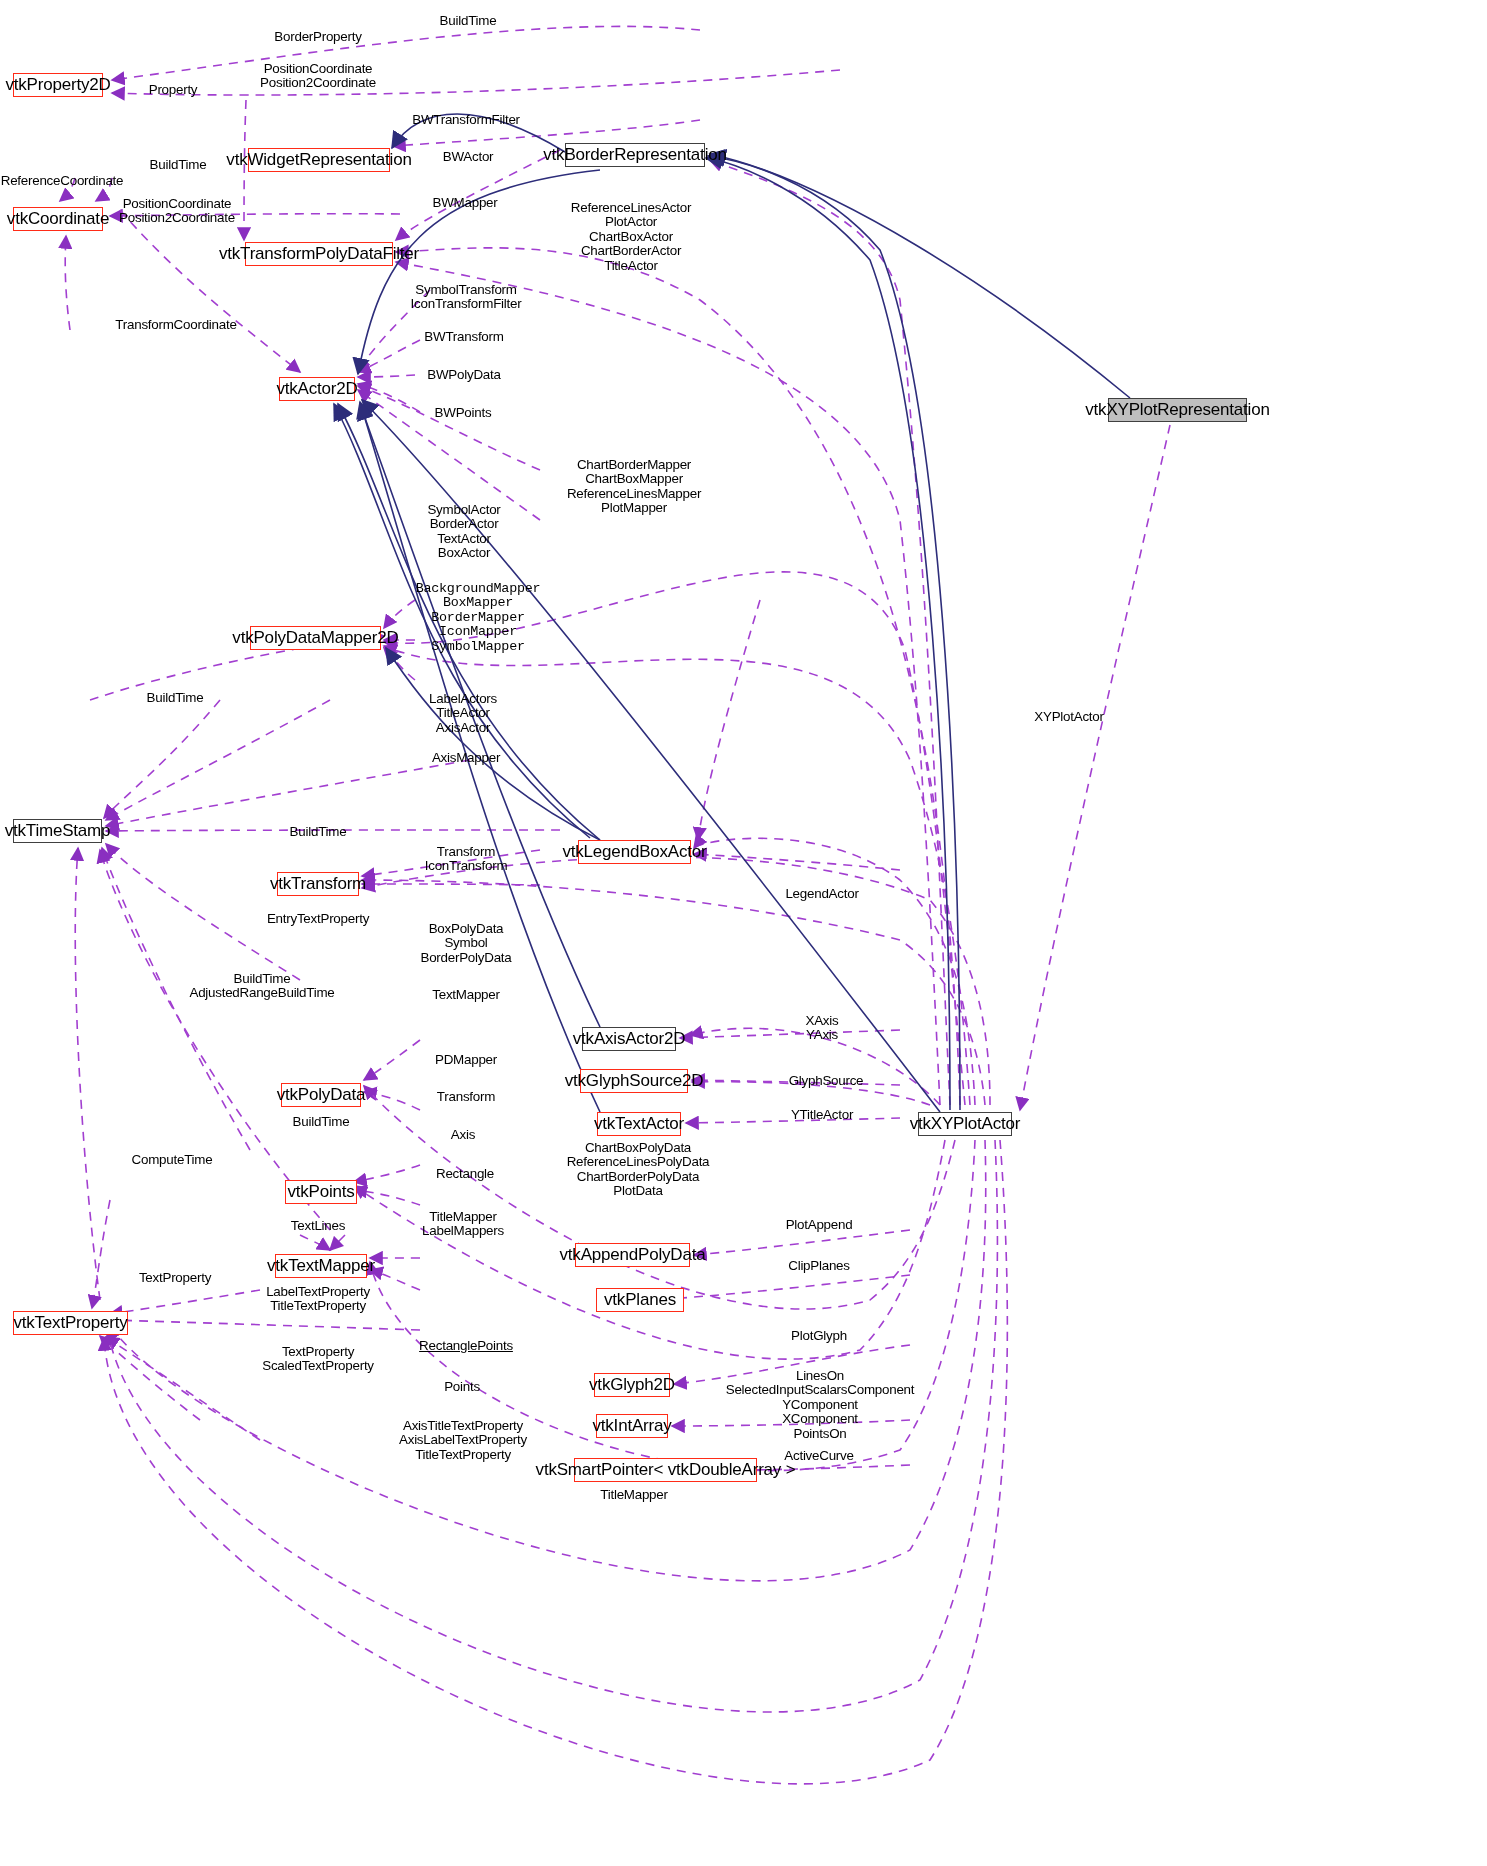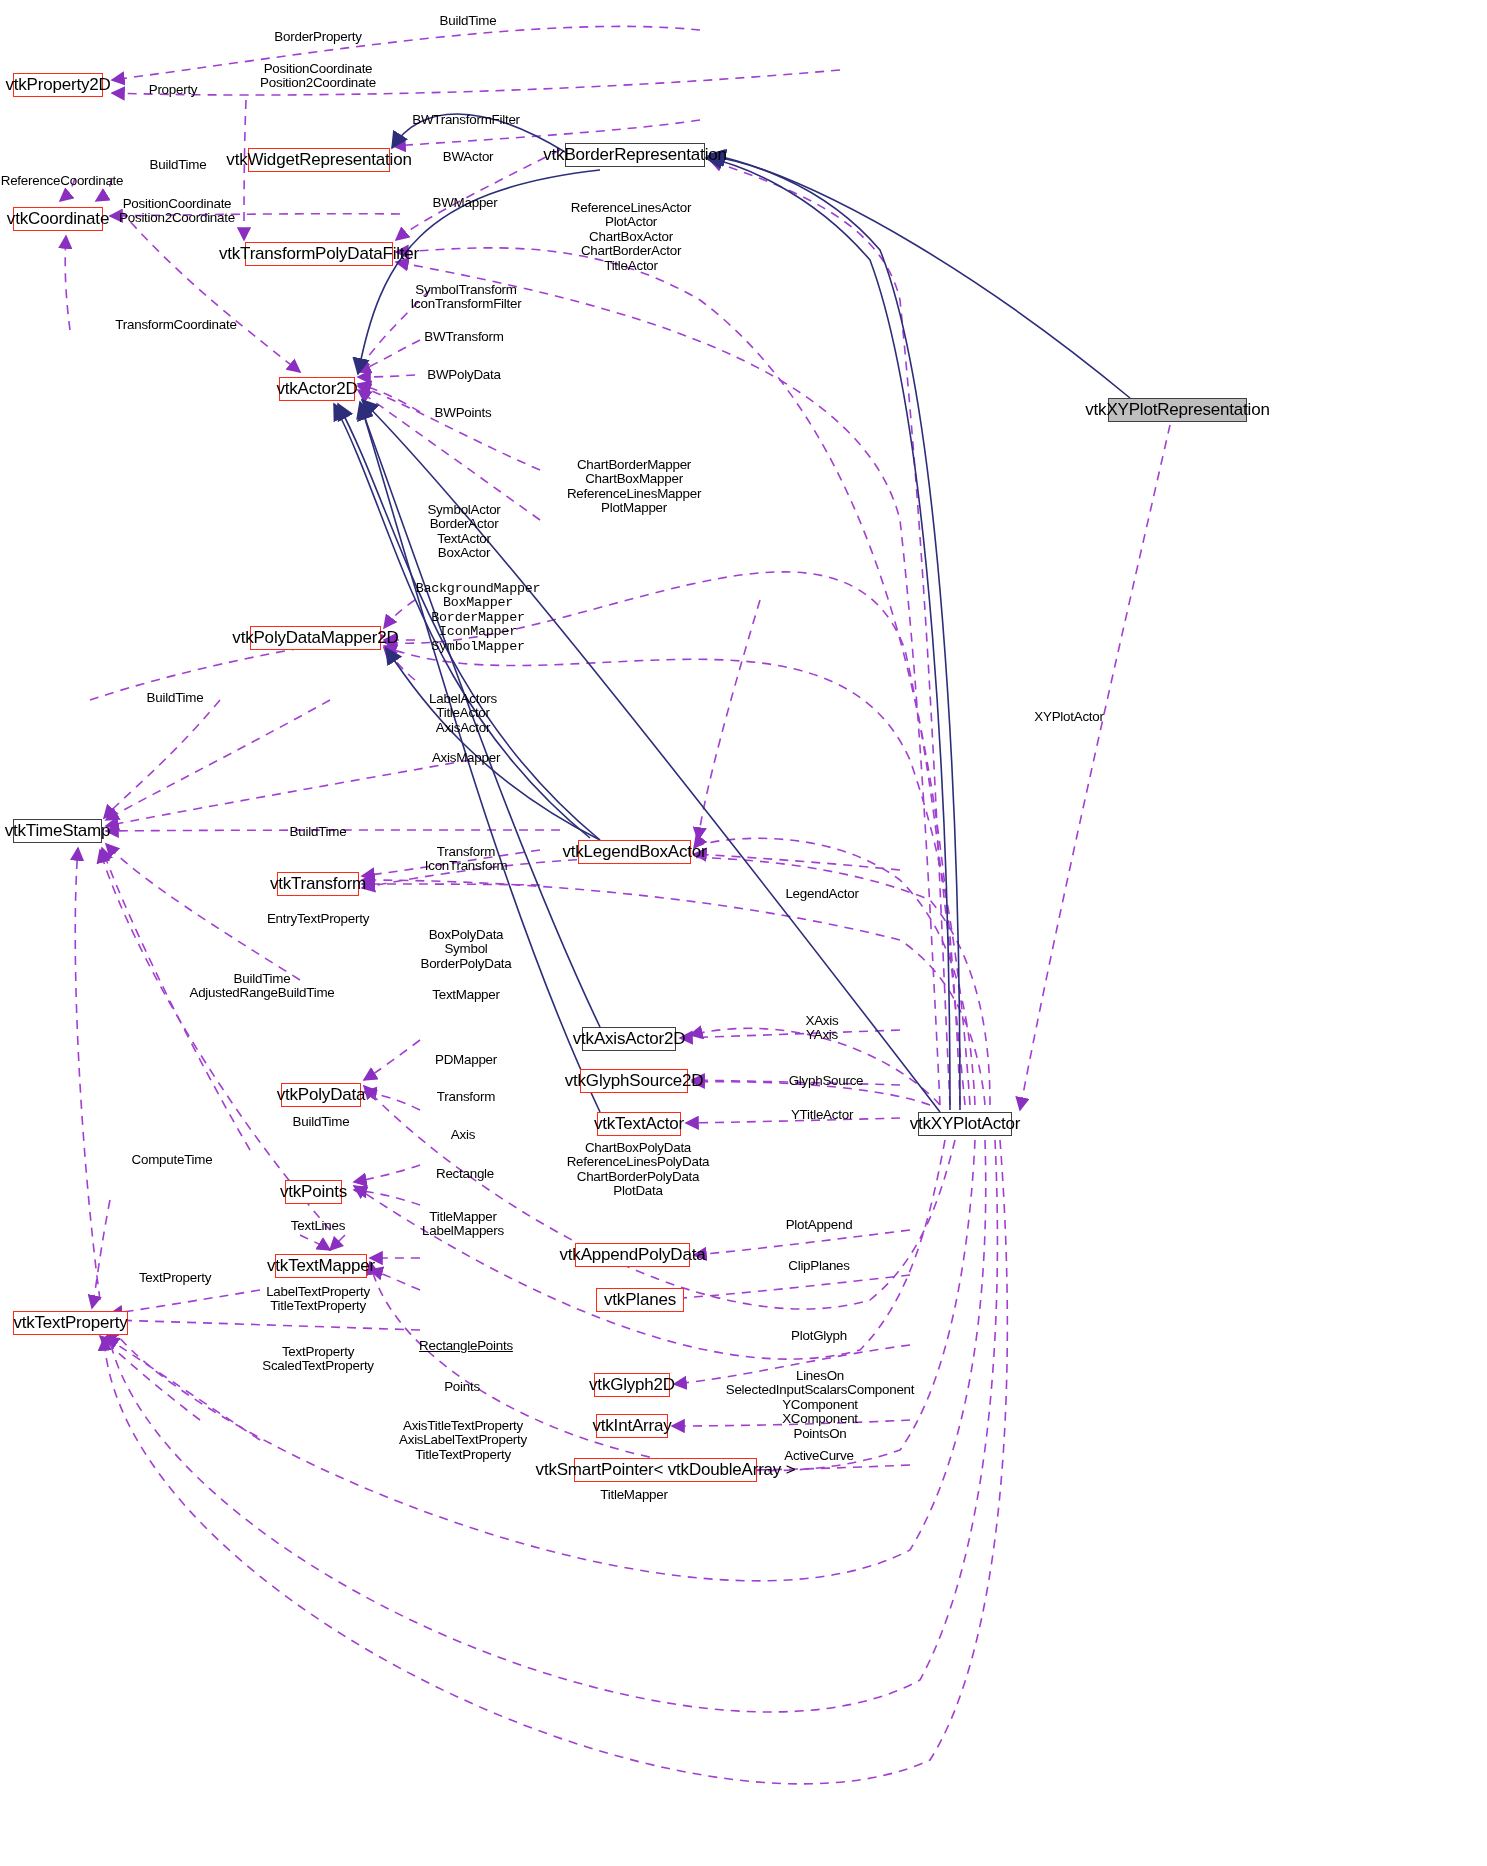--- a/index.html
+++ b/index.html
@@ -192,21 +192,21 @@
     </div>
   <div class="node red" style="left:281px;top:1083px;width:80px;height:24px;">
       <span>vtkPolyData</span>
     </div>
   <div class="node red" style="left:597px;top:1112px;width:84px;height:24px;">
       <span>vtkTextActor</span>
     </div>
   <div class="node gray" style="left:918px;top:1112px;width:94px;height:24px;">
       <span>vtkXYPlotActor</span>
     </div>
-  <div class="node red" style="left:285px;top:1180px;width:57px;height:24px;">
+  <div class="node red" style="left:285px;top:1180px;width:72px;height:24px;">
       <span>vtkPoints</span>
     </div>
   <div class="node red" style="left:275px;top:1254px;width:92px;height:24px;">
       <span>vtkTextMapper</span>
     </div>
   <div class="node red" style="left:575px;top:1243px;width:115px;height:24px;">
       <span>vtkAppendPolyData</span>
     </div>
   <div class="node red" style="left:596px;top:1288px;width:88px;height:24px;">
       <span>vtkPlanes</span>
@@ -243,21 +243,21 @@
   <div class="elabel c" style="left:634px;top:458px;">ChartBorderMapper<br>ChartBoxMapper<br>ReferenceLinesMapper<br>PlotMapper</div>
   <div class="elabel c" style="left:464px;top:503px;">SymbolActor<br>BorderActor<br>TextActor<br>BoxActor</div>
   <div class="elabel c" style="left:478px;top:582px;font-family:Liberation Mono, monospace;">BackgroundMapper<br>BoxMapper<br>BorderMapper<br>IconMapper<br>SymbolMapper</div>
   <div class="elabel c" style="left:175px;top:691px;">BuildTime</div>
   <div class="elabel c" style="left:463px;top:692px;">LabelActors<br>TitleActor<br>AxisActor</div>
   <div class="elabel c" style="left:466px;top:751px;">AxisMapper</div>
   <div class="elabel c" style="left:318px;top:825px;">BuildTime</div>
   <div class="elabel c" style="left:466px;top:845px;">Transform<br>IconTransform</div>
   <div class="elabel c" style="left:822px;top:887px;">LegendActor</div>
   <div class="elabel c" style="left:318px;top:912px;">EntryTextProperty</div>
-  <div class="elabel c" style="left:466px;top:922px;margin-top:6px;">BoxPolyData<br>Symbol<br>BorderPolyData</div>
+  <div class="elabel c" style="left:466px;top:922px;">BoxPolyData<br>Symbol<br>BorderPolyData</div>
   <div class="elabel c" style="left:262px;top:972px;">BuildTime<br>AdjustedRangeBuildTime</div>
   <div class="elabel c" style="left:466px;top:988px;">TextMapper</div>
   <div class="elabel c" style="left:822px;top:1014px;">XAxis<br>YAxis</div>
   <div class="elabel c" style="left:466px;top:1053px;">PDMapper</div>
   <div class="elabel c" style="left:826px;top:1074px;">GlyphSource</div>
   <div class="elabel c" style="left:466px;top:1090px;">Transform</div>
   <div class="elabel c" style="left:822px;top:1108px;">YTitleActor</div>
   <div class="elabel c" style="left:463px;top:1128px;">Axis</div>
   <div class="elabel c" style="left:638px;top:1141px;">ChartBoxPolyData<br>ReferenceLinesPolyData<br>ChartBorderPolyData<br>PlotData</div>
   <div class="elabel c" style="left:172px;top:1153px;">ComputeTime</div>

